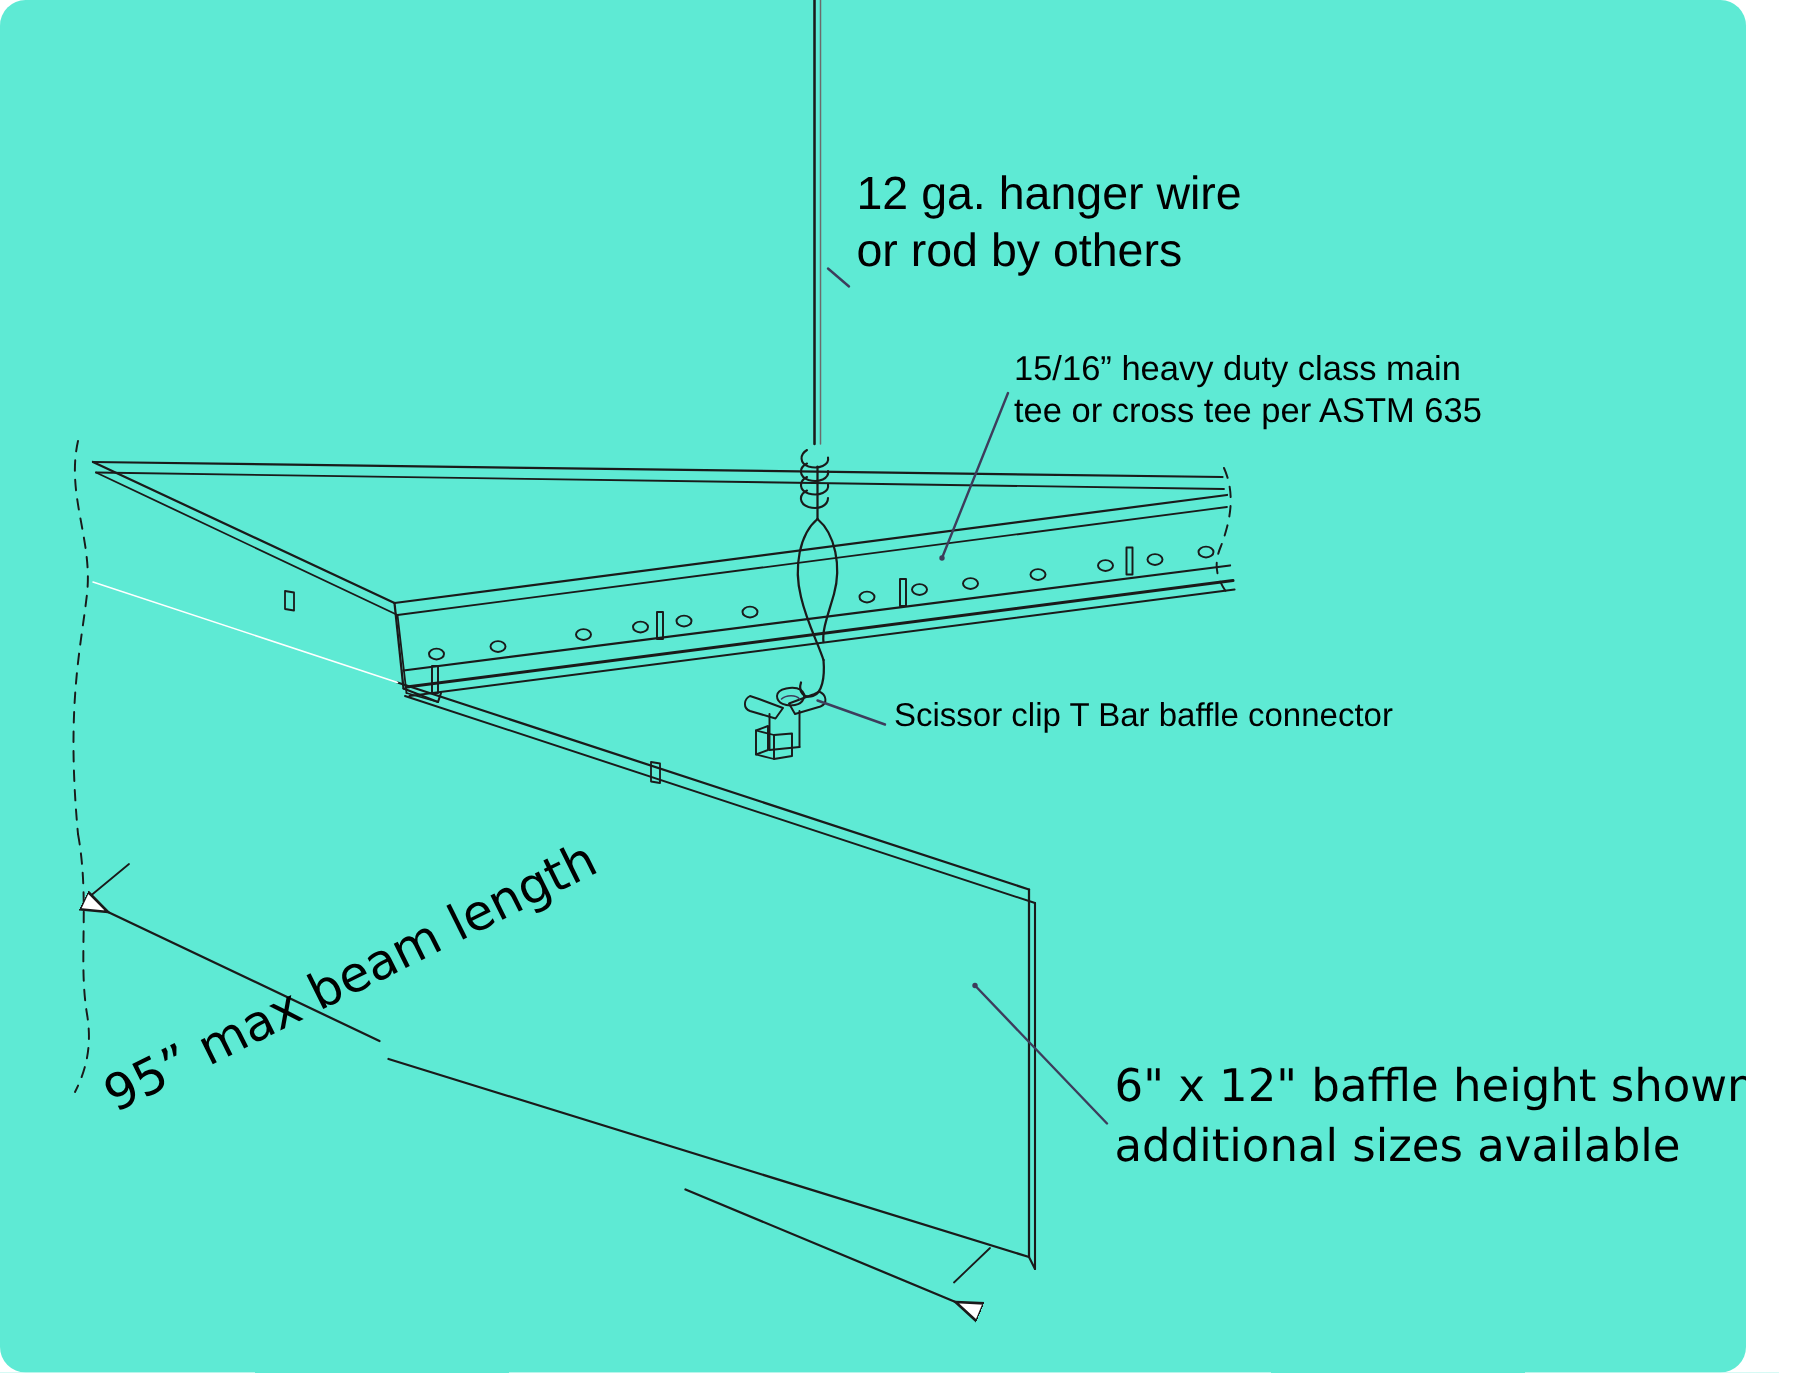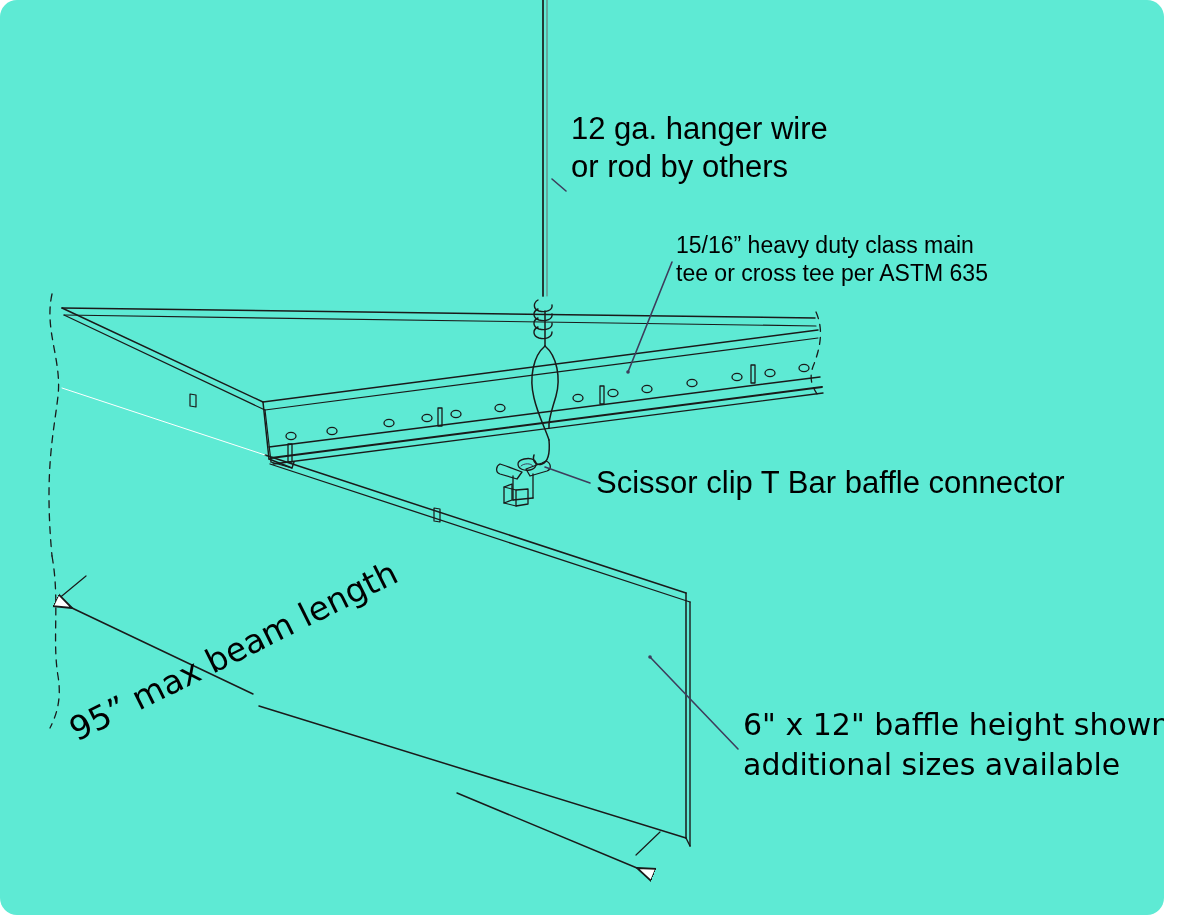--- a/index.html
+++ b/index.html
@@ -25,21 +25,21 @@
   }
   .lbl {
     position: absolute;
     color: #000000;
     white-space: pre;
     line-height: 1.22;
     font-family: "Liberation Sans", sans-serif;
   }
   #label-hanger-wire { left: 571px; top: 110px;  font-size: 31px; }
   #label-main-tee    { left: 676px; top: 231px;  font-size: 23px; }
-  #label-scissor     { left: 596px; top: 464px;  font-size: 31px; }
+  #label-scissor     { left: 596px; top: 464px;  font-size: 22px; }
   #label-baffle-size {
     left: 743px; top: 705px; font-size: 30px;
     font-family: "DejaVu Sans", sans-serif;
     line-height: 1.32;
   }
   #label-beam-length {
     left: 72px; top: 712px;
     font-size: 33px;
     font-family: "DejaVu Sans", sans-serif;
     transform: rotate(-26.5deg);

